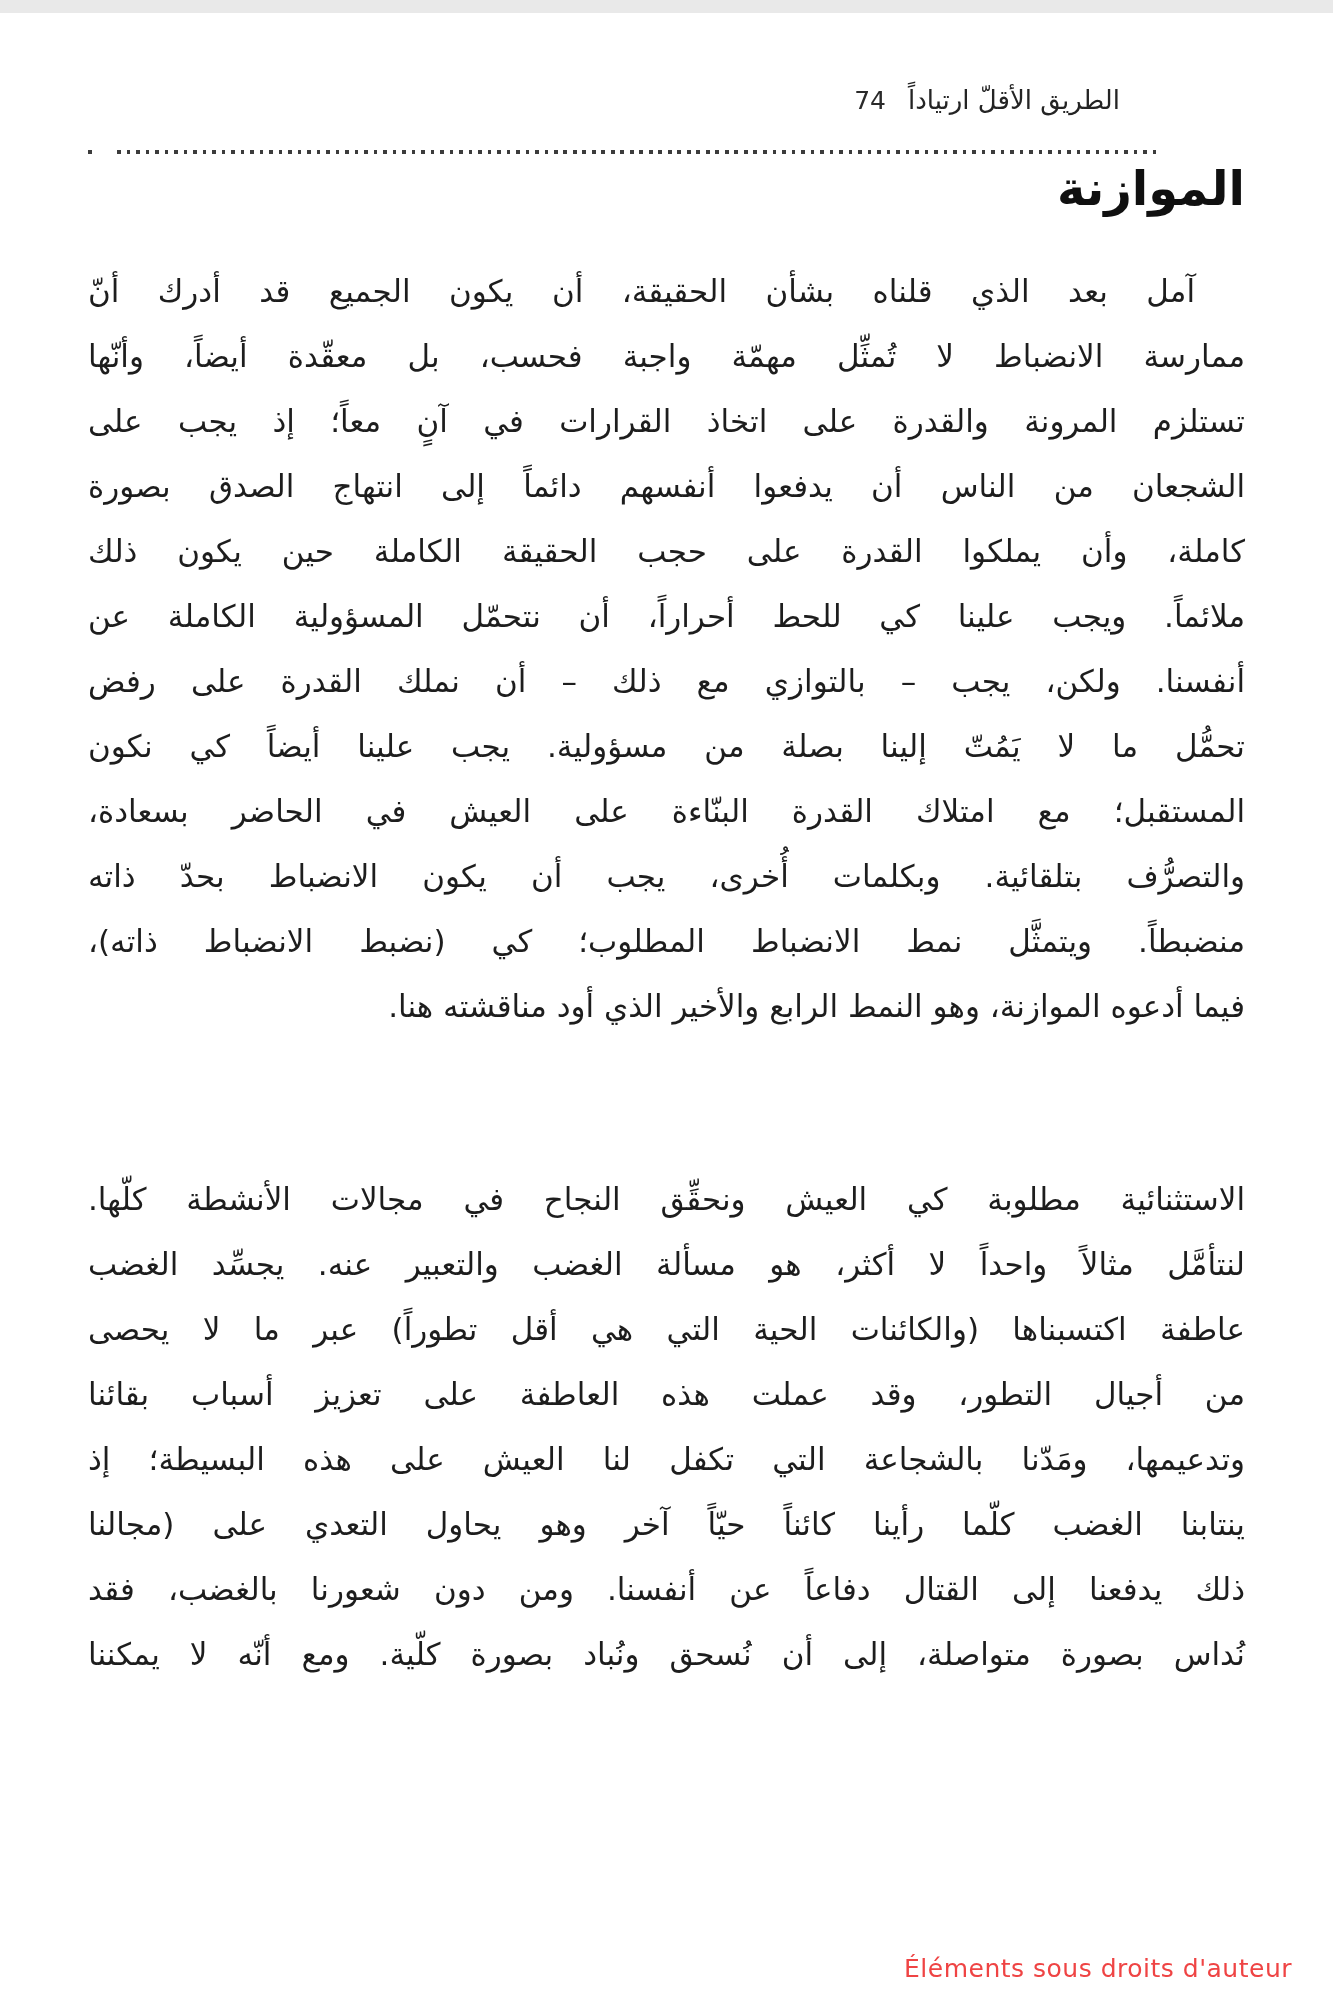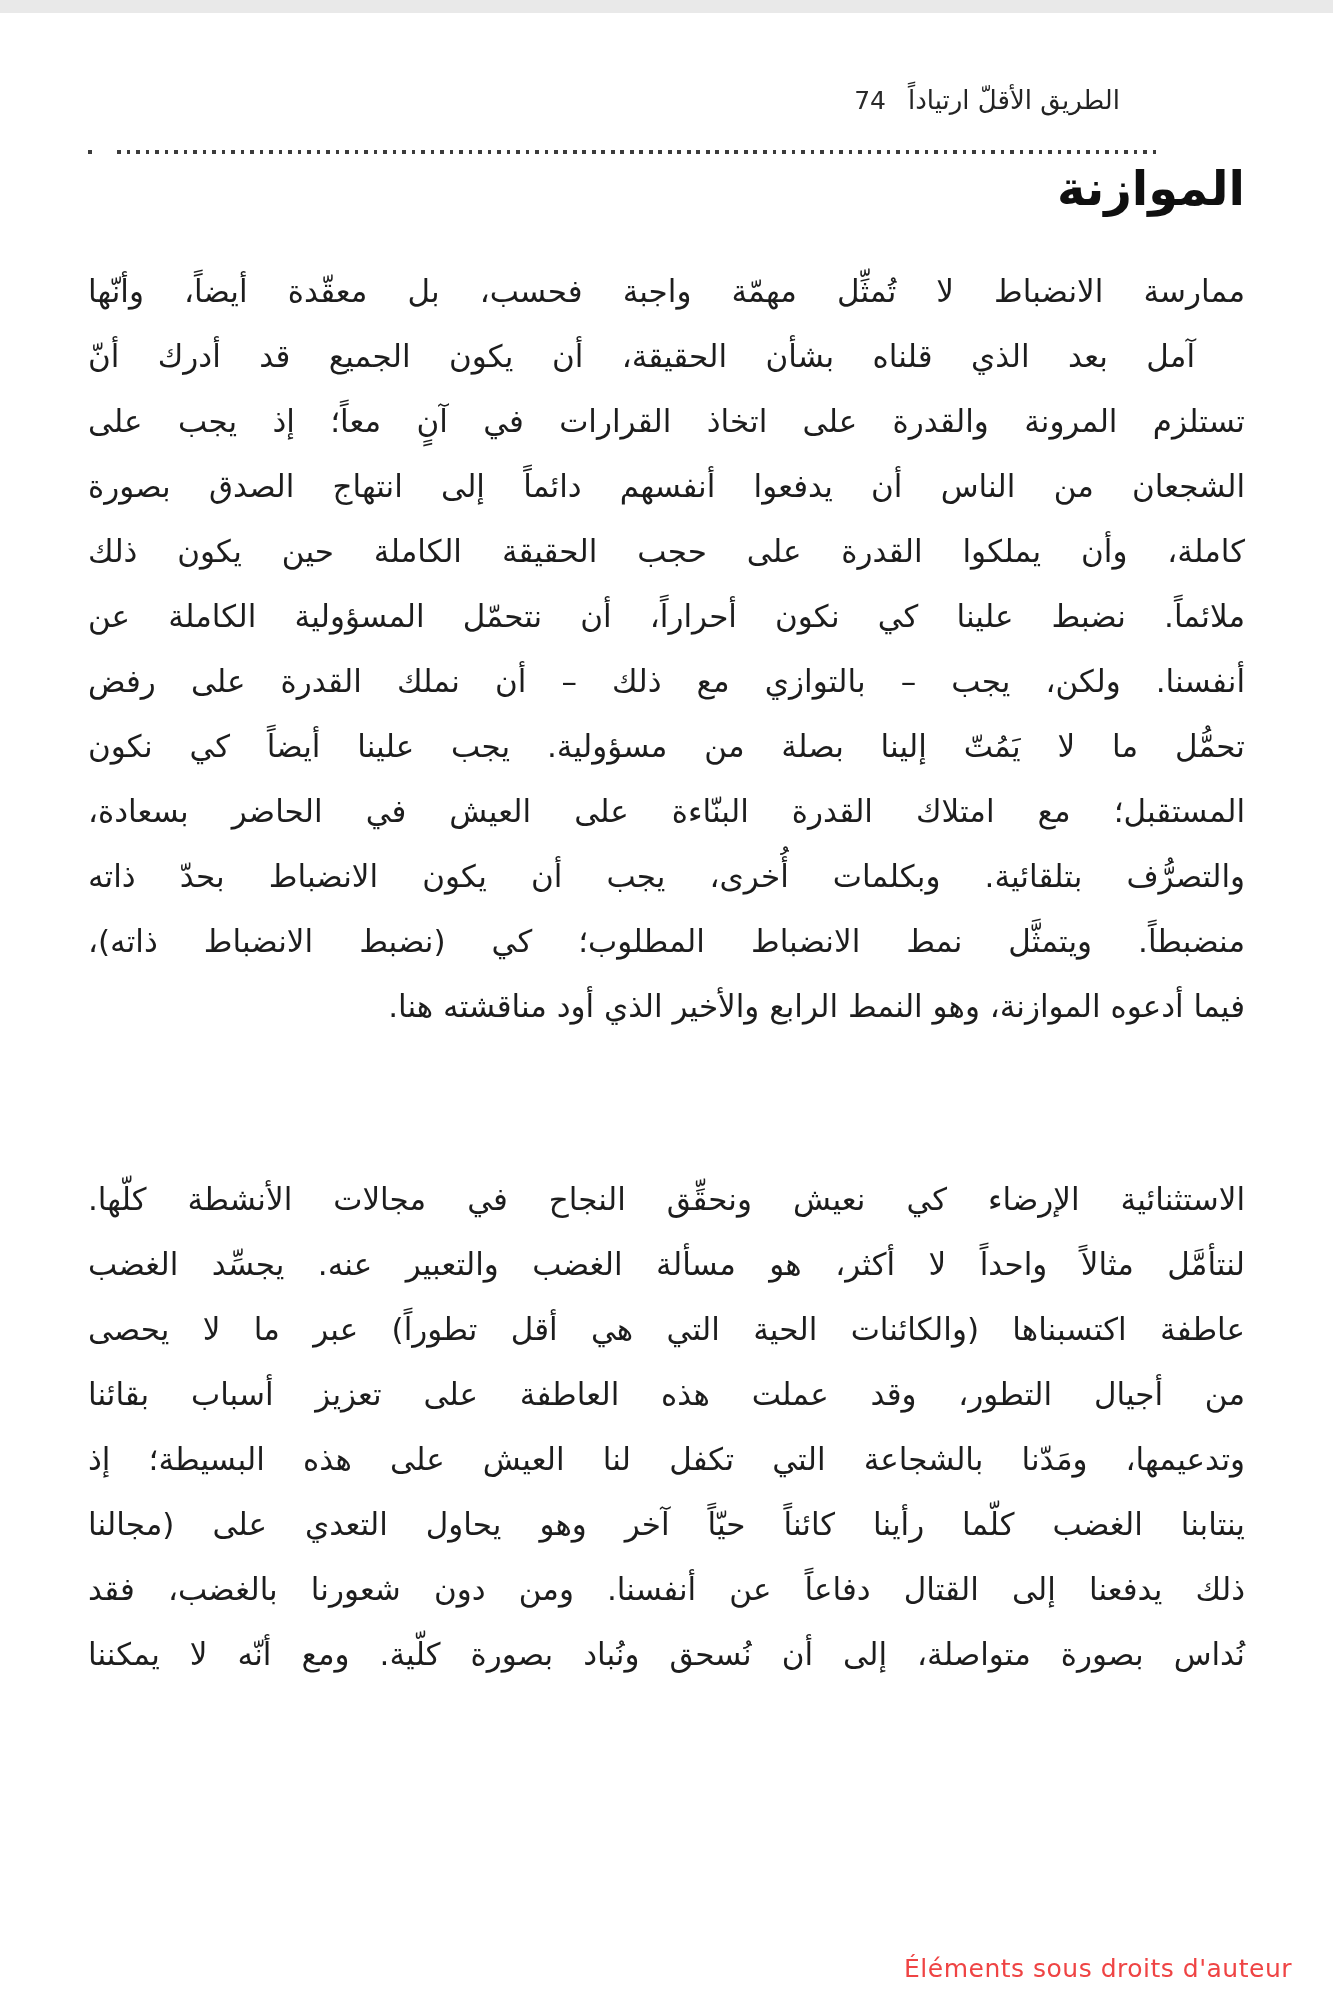--- a/index.html
+++ b/index.html
@@ -105,35 +105,35 @@
   </div>
 
   <div class="lone-dot"></div>
   <div class="dotted-rule"></div>
 
   <h1 class="section-heading">الموازنة</h1>
 
   <div class="content">
 
   <div class="paragraph">
+        <div class="line first">آمل بعد الذي قلناه بشأن الحقيقة، أن يكون الجميع قد أدرك أنّ</div>
         <div class="line">ممارسة الانضباط لا تُمثِّل مهمّة واجبة فحسب، بل معقّدة أيضاً، وأنّها</div>
-        <div class="line first">آمل بعد الذي قلناه بشأن الحقيقة، أن يكون الجميع قد أدرك أنّ</div>
         <div class="line">تستلزم المرونة والقدرة على اتخاذ القرارات في آنٍ معاً؛ إذ يجب على</div>
         <div class="line">الشجعان من الناس أن يدفعوا أنفسهم دائماً إلى انتهاج الصدق بصورة</div>
         <div class="line">كاملة، وأن يملكوا القدرة على حجب الحقيقة الكاملة حين يكون ذلك</div>
-        <div class="line">ملائماً. نضبط علينا كي نكون أحراراً، أن نتحمّل المسؤولية الكاملة عن</div>
+        <div class="line">ملائماً. ويجب علينا كي للحط أحراراً، أن نتحمّل المسؤولية الكاملة عن</div>
         <div class="line">أنفسنا. ولكن، يجب – بالتوازي مع ذلك – أن نملك القدرة على رفض</div>
         <div class="line">تحمُّل ما لا يَمُتّ إلينا بصلة من مسؤولية. يجب علينا أيضاً كي نكون</div>
         <div class="line">المستقبل؛ مع امتلاك القدرة البنّاءة على العيش في الحاضر بسعادة،</div>
         <div class="line">والتصرُّف بتلقائية. وبكلمات أُخرى، يجب أن يكون الانضباط بحدّ ذاته</div>
         <div class="line">منضبطاً. ويتمثَّل نمط الانضباط المطلوب؛ كي (نضبط الانضباط ذاته)،</div>
         <div class="line end">فيما أدعوه الموازنة، وهو النمط الرابع والأخير الذي أود مناقشته هنا.</div>
       </div>
       <div class="paragraph">
-        <div class="line">الاستثنائية الإرضاء كي نعيش ونحقِّق النجاح في مجالات الأنشطة كلّها.</div>
+        <div class="line">الاستثنائية مطلوبة كي العيش ونحقِّق النجاح في مجالات الأنشطة كلّها.</div>
         <div class="line">لنتأمَّل مثالاً واحداً لا أكثر، هو مسألة الغضب والتعبير عنه. يجسِّد الغضب</div>
         <div class="line">عاطفة اكتسبناها (والكائنات الحية التي هي أقل تطوراً) عبر ما لا يحصى</div>
         <div class="line">من أجيال التطور، وقد عملت هذه العاطفة على تعزيز أسباب بقائنا</div>
         <div class="line">وتدعيمها، ومَدّنا بالشجاعة التي تكفل لنا العيش على هذه البسيطة؛ إذ</div>
         <div class="line">ينتابنا الغضب كلّما رأينا كائناً حيّاً آخر وهو يحاول التعدي على (مجالنا</div>
         <div class="line">ذلك يدفعنا إلى القتال دفاعاً عن أنفسنا. ومن دون شعورنا بالغضب، فقد</div>
         <div class="line">نُداس بصورة متواصلة، إلى أن نُسحق ونُباد بصورة كلّية. ومع أنّه لا يمكننا</div>
       </div>
     </div>
 

